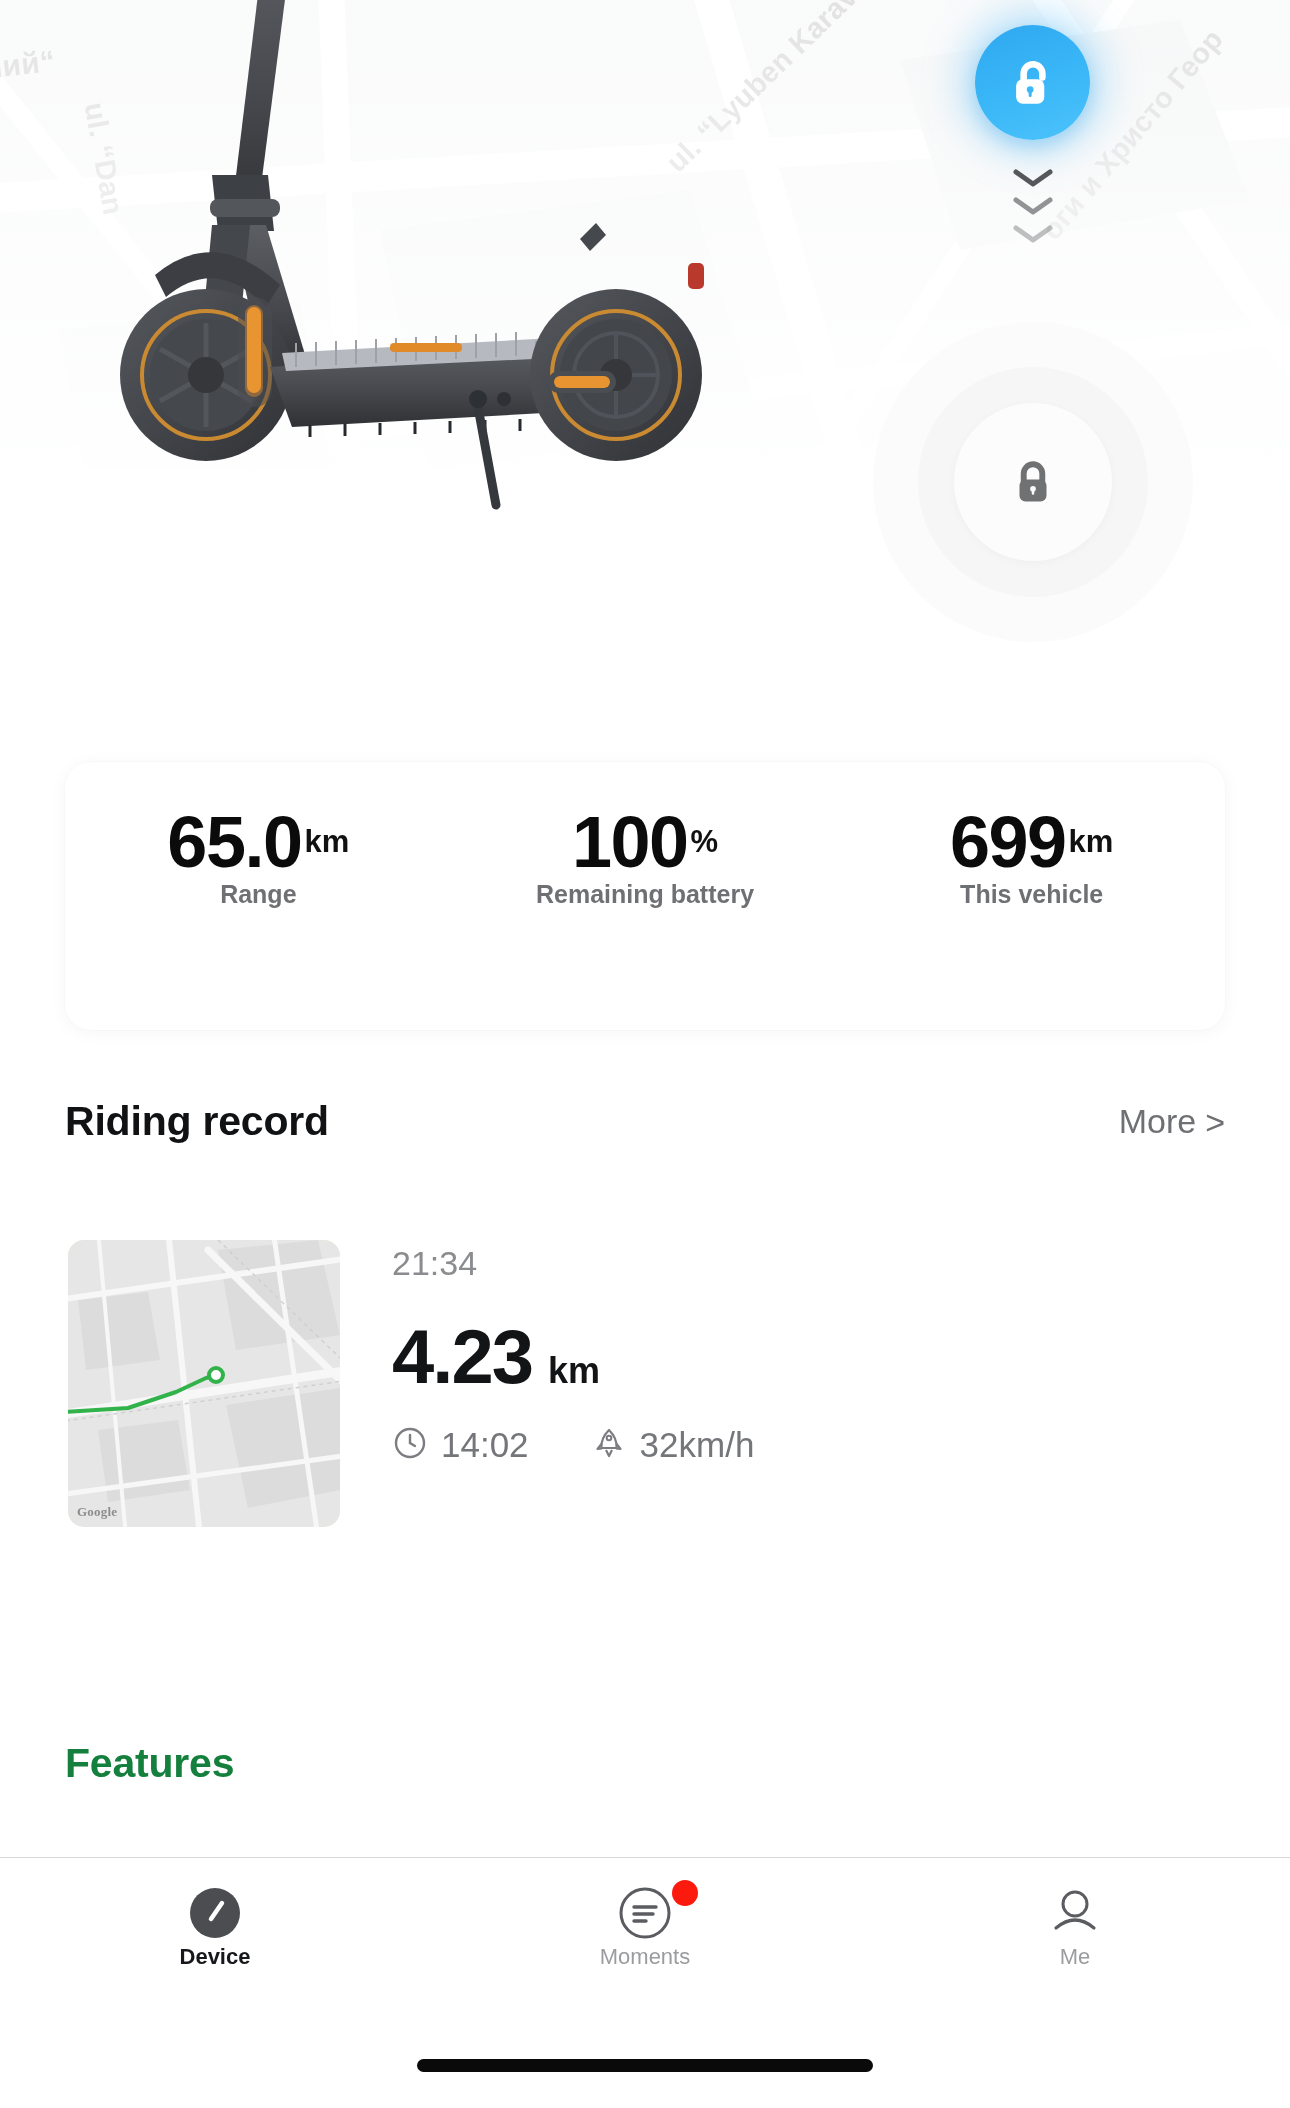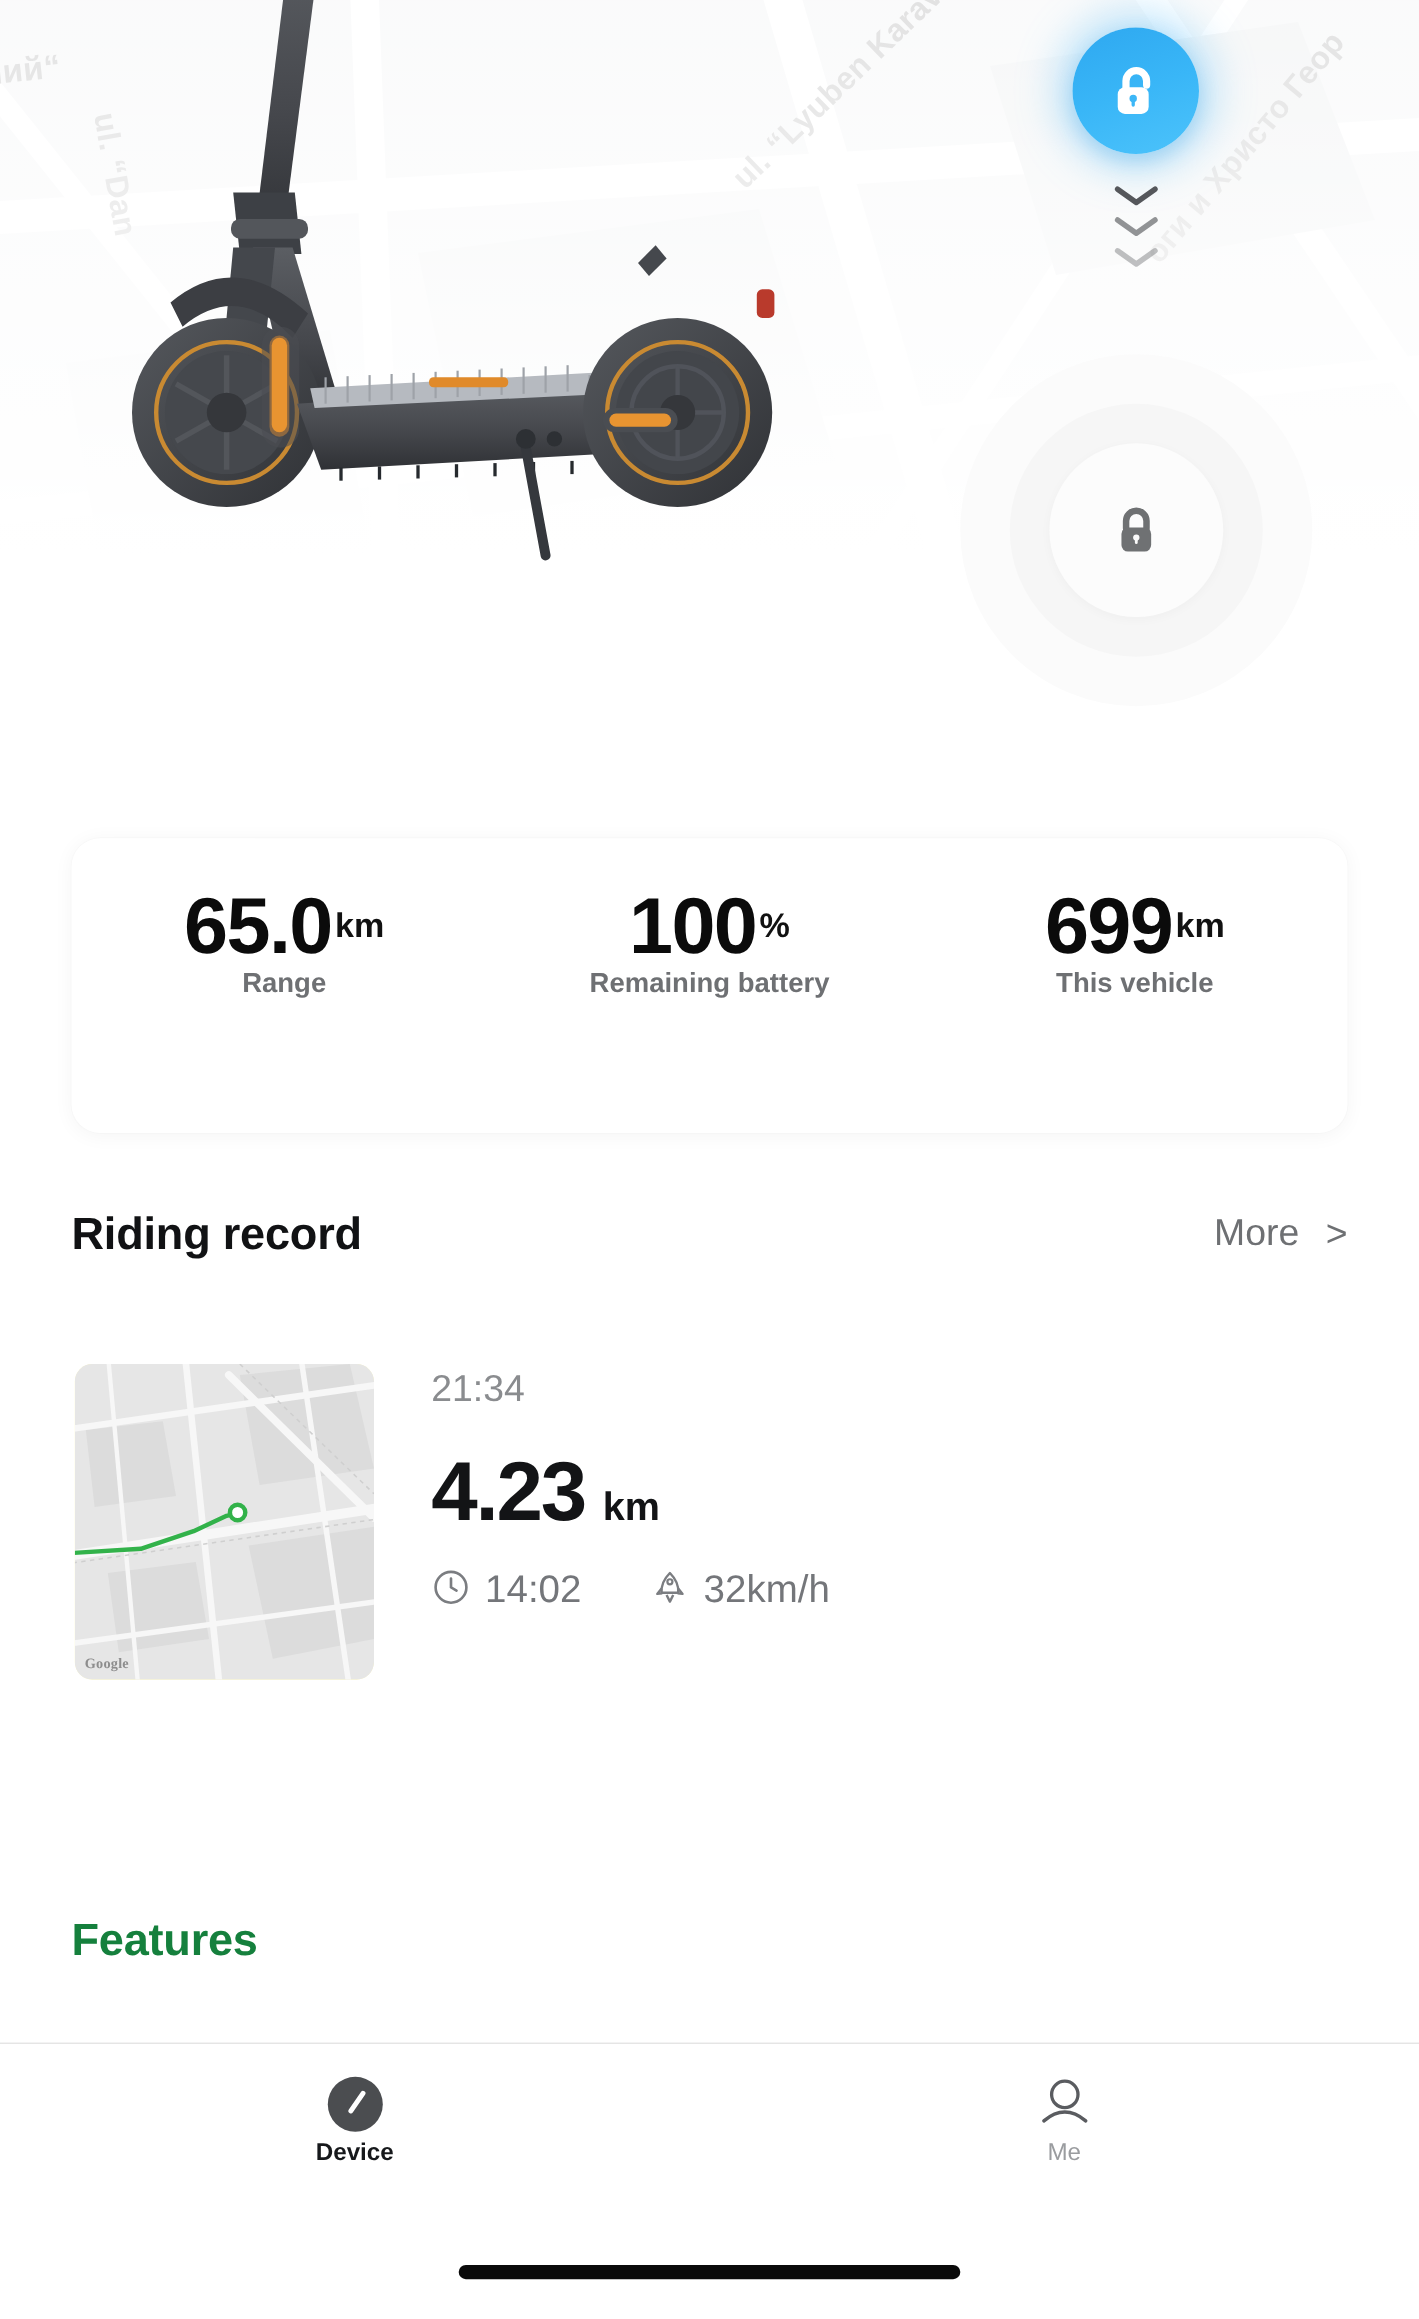--- a/index.html
+++ b/index.html
@@ -95,21 +95,21 @@
   .stat-label {
     font-size:25px; color:#6e7073; line-height:1.28; font-weight:700;
   }
 
   
   .section-head {
     position:absolute; left:65px; top:1098px; width:1160px;
     display:flex; align-items:center; justify-content:space-between;
   }
   .section-title { font-size:41px; font-weight:700; color:#111214; letter-spacing:-.2px; }
-  .more-link { font-size:34px; color:#6e7073; cursor:pointer; display:flex; align-items:center; gap:24px; }
+  .more-link { font-size:34px; color:#6e7073; cursor:pointer; display:flex; align-items:center; gap:9px; }
   .more-chev { font-size:34px; color:#6e7073; line-height:1; }
 
   .ride-row { position:absolute; left:68px; top:1240px; width:1160px; display:flex; gap:52px; }
   .ride-map {
     width:272px; height:287px; border-radius:16px; overflow:hidden; position:relative;
     background:#fef9c3; flex:0 0 auto; cursor:pointer;
   }
   .ride-map svg { display:block; width:100%; height:100%; }
   .gmark {
     position:absolute; left:9px; bottom:7px; font-size:13px; color:#8d8d8d;
@@ -438,20 +438,32 @@
     <div class="tab active">
       <span class="tab-icon">
         <svg width="60" height="60" viewBox="0 0 60 60">
           <circle cx="30" cy="30" r="25" fill="#4b4d50"></circle>
           <path d="M37 20 L26 36" stroke="#ffffff" stroke-width="4.5" stroke-linecap="round"></path>
         </svg>
       </span>
       <span class="tab-label">Device</span>
     </div>
 
+    <div class="tab">
+      <span class="tab-icon">
+        <svg width="60" height="60" viewBox="0 0 60 60">
+          <circle cx="30" cy="30" r="24" fill="none" stroke="#5a5c60" stroke-width="3"></circle>
+          <path d="M19 24 H41" stroke="#5a5c60" stroke-width="3.4" stroke-linecap="round"></path>
+          <path d="M19 31 H38" stroke="#5a5c60" stroke-width="3.4" stroke-linecap="round"></path>
+          <path d="M19 38 H31" stroke="#5a5c60" stroke-width="3.4" stroke-linecap="round"></path>
+        </svg>
+        <span class="badge"></span>
+      </span>
+      <span class="tab-label">Moments</span>
+    </div>
 
     <div class="tab">
       <span class="tab-icon">
         <svg width="60" height="60" viewBox="0 0 60 60">
           <circle cx="30" cy="21" r="12" fill="none" stroke="#5a5c60" stroke-width="3"></circle>
           <path d="M11 45 q19 -16 38 0" fill="none" stroke="#5a5c60" stroke-width="3.2" stroke-linecap="round"></path>
         </svg>
       </span>
       <span class="tab-label">Me</span>
     </div>

